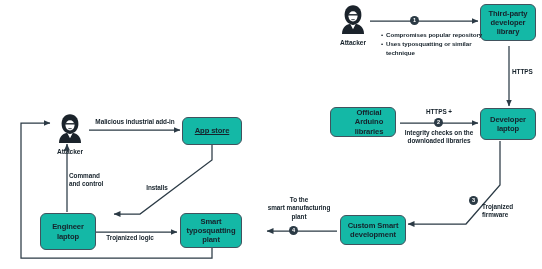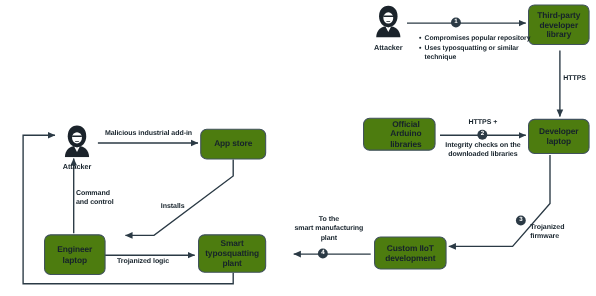--- a/index.html
+++ b/index.html
@@ -23,21 +23,21 @@
   svg.layer {
     position: absolute;
     left: 0;
     top: 0;
     width: 542px;
     height: 269px;
   }
   .node-box {
     position: absolute;
     box-sizing: border-box;
-    background: #4d7c0f;
+    background: #14b8a6;
     border: 1px solid #41525d;
     border-radius: 6px;
     color: #16222b;
     font-size: 7.6px;
     font-weight: bold;
     line-height: 1.22;
     text-align: center;
     display: flex;
     align-items: center;
     justify-content: center;
@@ -146,21 +146,21 @@
 
       <ellipse cx="17" cy="12.3" rx="4.5" ry="5.1" fill="#ffffff"></ellipse>
 
       <path d="M12.6,10.1 L21.4,10.1 L21.4,11.5 L12.6,11.5 Z" fill="#1b232b"></path>
 
       <path d="M15.3,15.3 L18.7,15.3 L18.7,16.1 L15.3,16.1 Z" fill="#1b232b"></path>
     </svg>
     <div class="caption">Attacker</div>
   </div>
 
-  <div class="node-box" style="left:182px; top:117px; width:60px; height:28px;">
+  <div class="node-box" style="left:182px; top:117px; width:60px; height:28px;text-decoration:underline;">
     <span>App store</span>
   </div>
 
   <div class="node-box" style="left:40px; top:213px; width:56px; height:37px;">
     <span>Engineer
 laptop</span>
   </div>
 
   <div class="node-box" style="left:180px; top:213px; width:62px; height:35px;">
     <span>Smart
@@ -199,21 +199,21 @@
     <span>Developer
 laptop</span>
   </div>
 
   <div class="node-box" style="left:330px; top:107px; width:66px; height:30px;padding-left:12px;">
     <span>Official Arduino
 libraries</span>
   </div>
 
   <div class="node-box" style="left:340px; top:215px; width:66px; height:30px;">
-    <span>Custom IIoT
+    <span>Custom Smart
 development</span>
   </div>
 
   <div class="badge" style="left:410px; top:16px;">1</div>
   <div class="bullets" style="left:381px; top:31px; width:106px;">
     <div>Compromises popular repository</div>
     <div>Uses typosquatting or similar technique</div>
   </div>
 
   <div class="edge-label" style="left:512px; top:68px; width:28px; text-align:left;">HTTPS</div>

